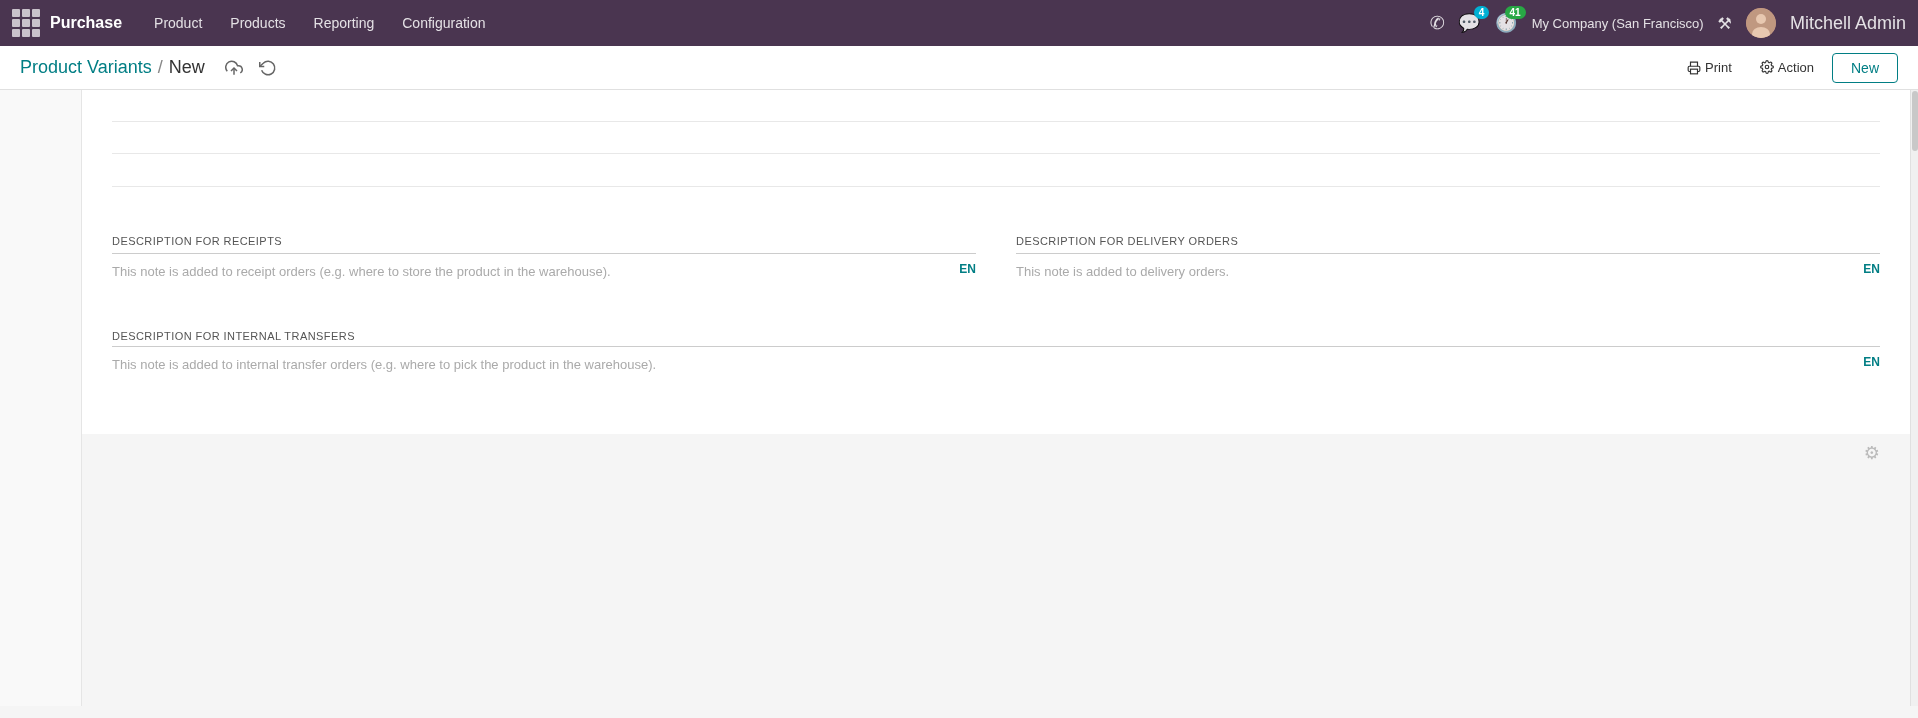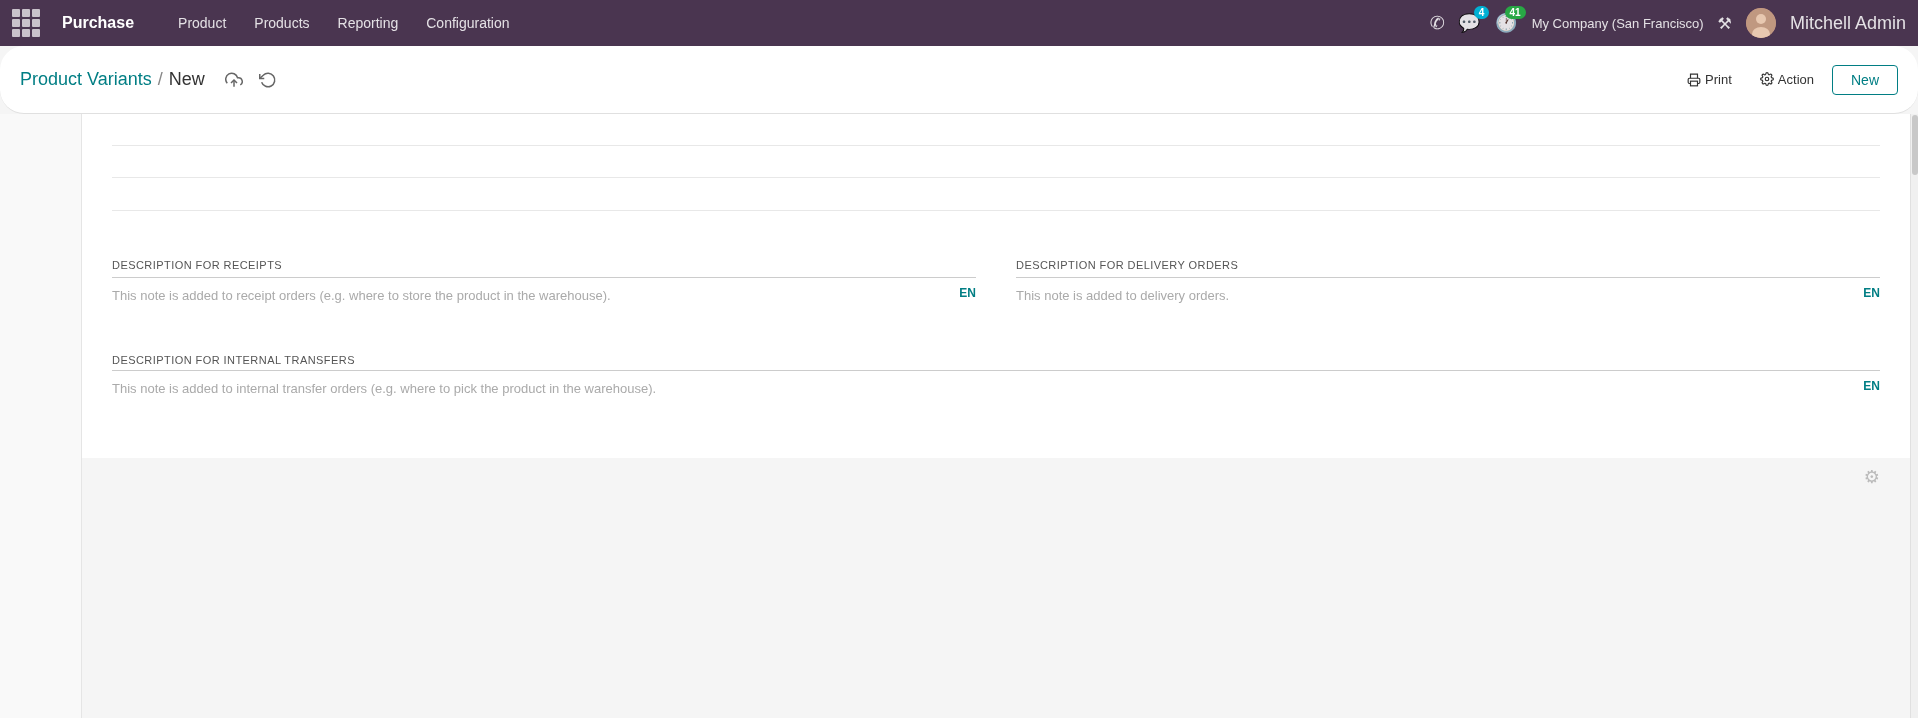--- a/index.html
+++ b/index.html
@@ -6,21 +6,21 @@
     body { font-family: 'Segoe UI', Arial, sans-serif; background: #f5f5f5; color: #333; font-size: 14px; }
 
     
     .topbar {
       background: #4a3550;
       color: #fff;
       display: flex;
       align-items: center;
       height: 46px;
       padding: 12px 12px;
-      gap: 16px;
+      gap: 4px;
     }
     .topbar-apps-icon {
       width: 28px; height: 28px;
       display: grid; grid-template-columns: 1fr 1fr 1fr;
       gap: 2px; cursor: pointer; margin-right: 6px;
     }
     .topbar-apps-icon span {
       background: rgba(255,255,255,0.7);
       border-radius: 1px;
       display: block;
@@ -63,22 +63,21 @@
       font-size: 12px; color: #fff; cursor: pointer; overflow: hidden;
     }
     .topbar-username { color: rgba(255,255,255,0.85); font-size: 18px; cursor: pointer; }
 
     
     .subheader {
       background: #fff;
       border-bottom: 1px solid #e0e0e0;
       display: flex; align-items: center;
       padding: 0 20px;
-      height: 68px;
-      border-radius: 24px;
+      height: 44px;
     }
     .breadcrumb {
       display: flex; align-items: center; gap: 6px; flex: 1;
     }
     .breadcrumb-link {
       color: #017e84; font-size: 18px; font-weight: 500; cursor: pointer;
     }
     .breadcrumb-sep { color: #888; font-size: 18px; }
     .breadcrumb-current { color: #333; font-size: 18px; font-weight: 500; }
     .breadcrumb-actions { display: flex; align-items: center; gap: 8px; margin-left: 10px; }

